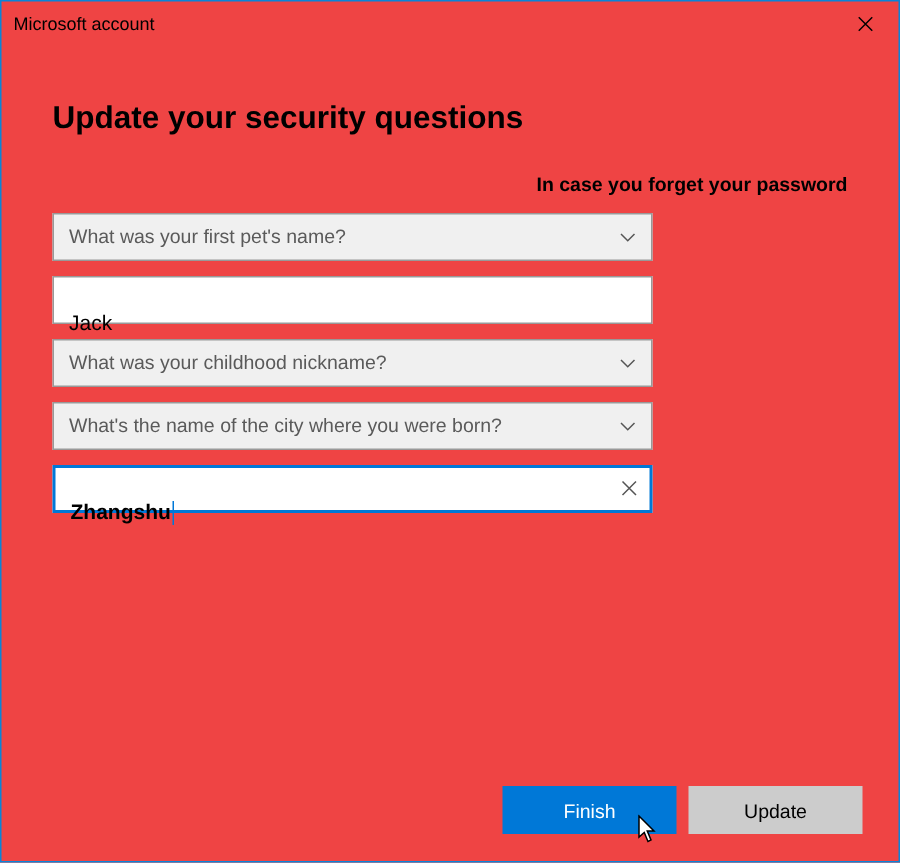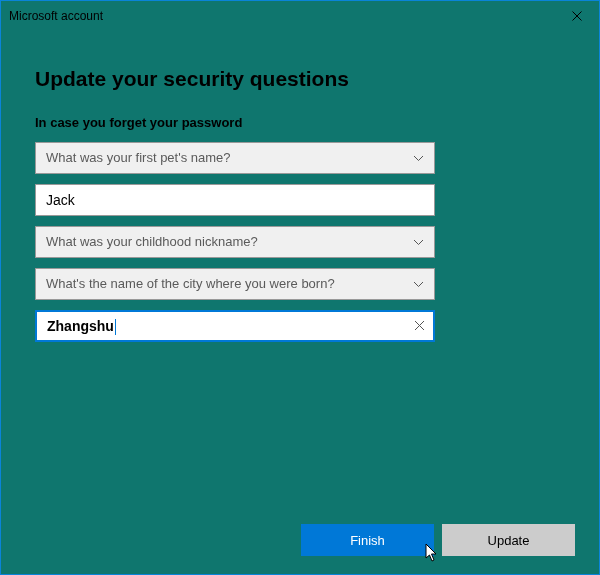--- a/index.html
+++ b/index.html
@@ -11,21 +11,21 @@
     background: #fff;
     width: 600px;
     height: 575px;
     overflow: hidden;
   }
   .window {
     width: 600px;
     height: 575px;
     border: 1px solid #0a84d8;
     position: relative;
-    background: #0f766e;
+    background: #ef4444;
   }
   .titlebar {
     height: 30px;
     display: flex;
     align-items: center;
     padding: 0 0 0 8px;
     font-size: 12px;
     color: #000;
   }
   .titlebar .title { flex: 1; }
@@ -48,20 +48,21 @@
   .heading {
     font-size: 21px;
     font-weight: 700;
     margin: 6px 0 24px 0;
     color: #000;
   }
   .subheading {
     font-size: 13px;
     font-weight: 600;
     margin: 0 0 12px 0;
+    text-align: right;
   }
   .form { width: 400px; }
   .field-row { position: relative; margin-bottom: 10px; }
   .select {
     height: 32px;
     line-height: 30px;
     border: 1px solid #999;
     background: #f0f0f0;
     padding: 0 32px 0 10px;
     color: #5a5a5a;
@@ -76,21 +77,21 @@
     right: 10px;
     top: 50%;
     transform: translateY(-50%);
     pointer-events: none;
   }
   .input {
     height: 32px;
     line-height: 30px;
     border: 1px solid #999;
     background: #fff;
-    padding: 0 30px 0 10px;
+    padding: 15px 30px 0 10px;
     color: #000;
     font-size: 14px;
     position: relative;
   }
   .input.focused {
     border: 2px solid #0078d7;
     line-height: 28px;
     font-weight: bold;
   }
   .caret {
@@ -110,21 +111,21 @@
     color: #666;
   }
   .button-row {
     position: absolute;
     bottom: 18px;
     right: 24px;
     display: flex;
     gap: 8px;
   }
   .btn {
-    width: 133px;
+    width: 116px;
     height: 32px;
     border: none;
     font-size: 13px;
     font-family: inherit;
     cursor: pointer;
     display: flex;
     align-items: center;
     justify-content: center;
   }
   .btn.primary { background: #0078d7; color: #fff; }

